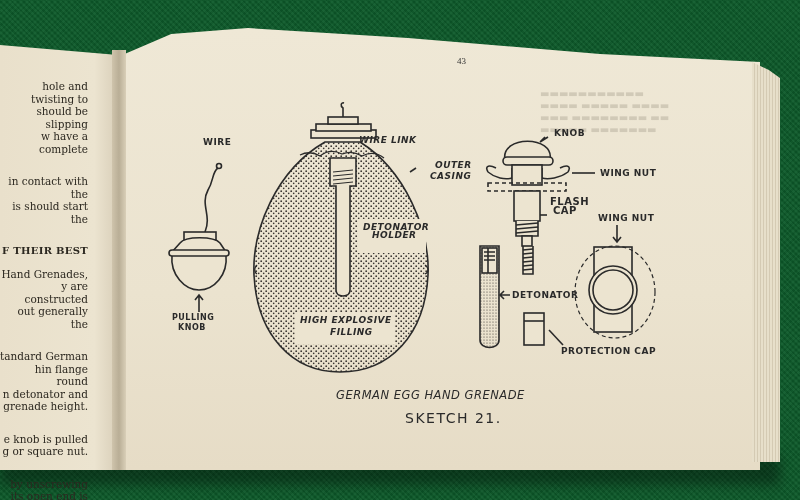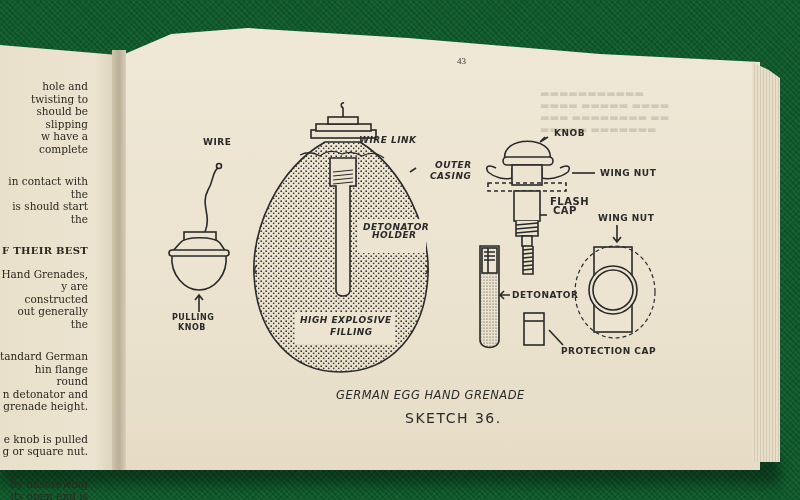--- a/index.html
+++ b/index.html
@@ -171,13 +171,13 @@
 <span class="lbl" style="left:178px;top:323px;font-size:8px;">KNOB</span>
 <span class="lbl" style="left:554px;top:128px;">KNOB</span>
 <span class="lbl" style="left:600px;top:168px;">WING NUT</span>
 <span class="lbl" style="left:550px;top:196px;font-size:10px;">FLASH</span>
 <span class="lbl" style="left:553px;top:205px;font-size:10px;">CAP</span>
 <span class="lbl" style="left:598px;top:213px;">WING NUT</span>
 <span class="lbl" style="left:512px;top:290px;">DETONATOR</span>
 <span class="lbl" style="left:561px;top:346px;">PROTECTION CAP</span>
 
 <div class="caption">GERMAN EGG HAND GRENADE</div>
-<div class="sketch-no">SKETCH 36.</div>
+<div class="sketch-no">SKETCH 21.</div>
 
 </body></html>

